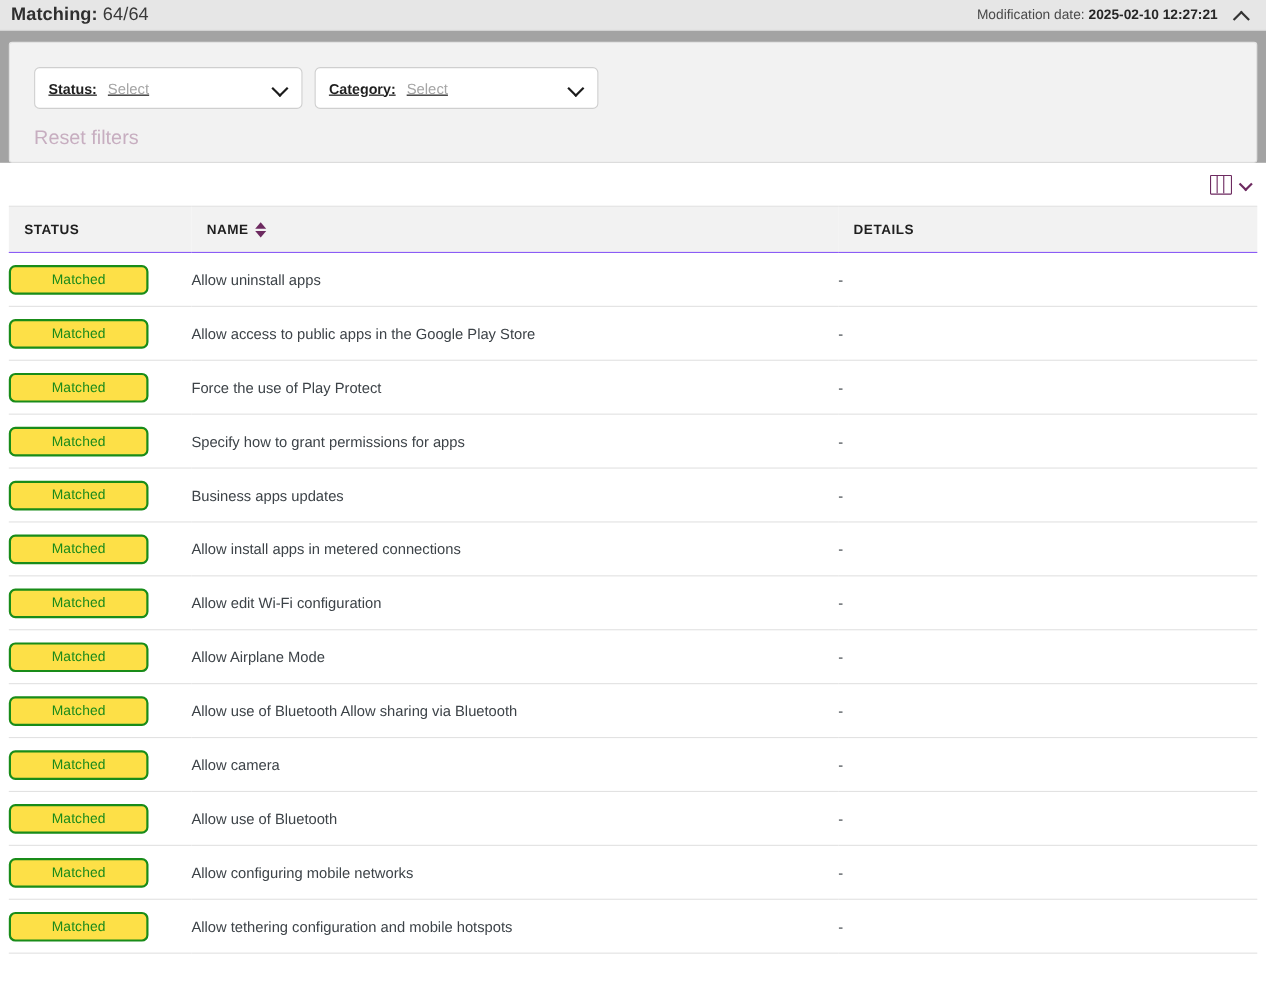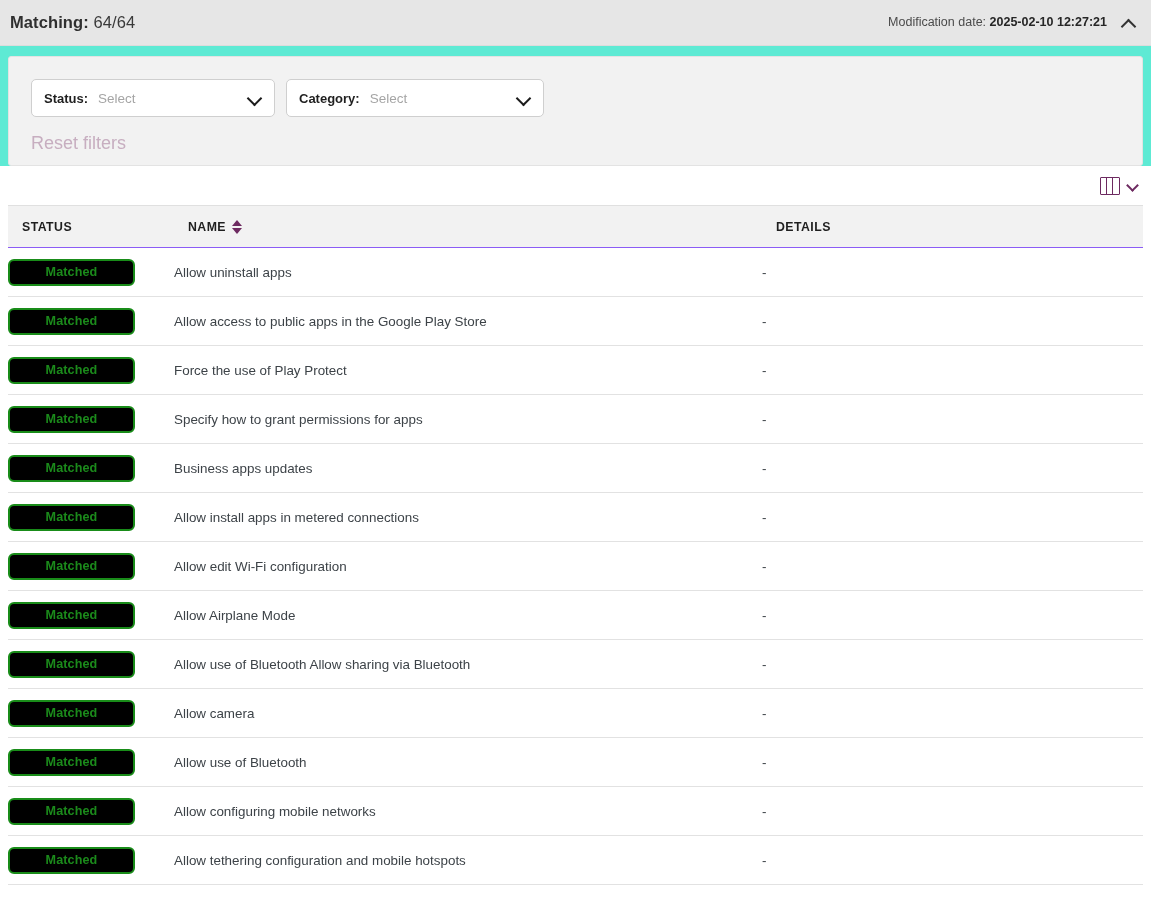--- a/index.html
+++ b/index.html
@@ -8,21 +8,21 @@
     padding: 0;
     width: 1151px;
     height: 908px;
     background: #ffffff;
     font-family: "Liberation Sans", sans-serif;
     -webkit-font-smoothing: antialiased;
   }
 
   
   .summary-bar {
-    height: 46px;
+    height: 28px;
     background: #e6e6e6;
     display: flex;
     align-items: center;
     justify-content: space-between;
     padding: 0 14px 0 10px;
     border-bottom: 1px solid #dcdcdc;
   }
   .summary-left {
     font-size: 16.5px;
     color: #333333;
@@ -52,21 +52,22 @@
     left: 2px; top: 6px;
     width: 9px; height: 9px;
     border-left: 2px solid #333;
     border-top: 2px solid #333;
     transform: rotate(45deg);
   }
 
   
   .filter-wrap {
     padding: 10px 8px 0 8px;
-    background: #5eead4;
+    background: #a3a3a3;
+    text-decoration: underline;
   }
   .filter-panel {
     background: #f2f2f2;
     border: 1px solid #e3e3e3;
     border-radius: 3px;
     padding: 22px 22px 0 22px;
     height: 110px;
     position: relative;
   }
   .filter-row {
@@ -220,24 +221,24 @@
   td.cell-details{ padding-left: 0; color: #3d4348; }
 
   .badge-matched {
     display: inline-flex;
     align-items: center;
     justify-content: center;
     width: 127px;
     height: 27px;
     border: 2px solid #198c19;
     border-radius: 6px;
-    background: #000000;
+    background: #fde047;
     color: #1b8a1b;
     font-size: 12.6px;
-    font-weight: bold;
+    font-weight: normal;
     letter-spacing: .1px;
   }
 </style>
 </head>
 <body>
 
 <div class="summary-bar">
   <div class="summary-left">
     <span class="lbl">Matching:</span>
     <span class="val">64/64</span>

